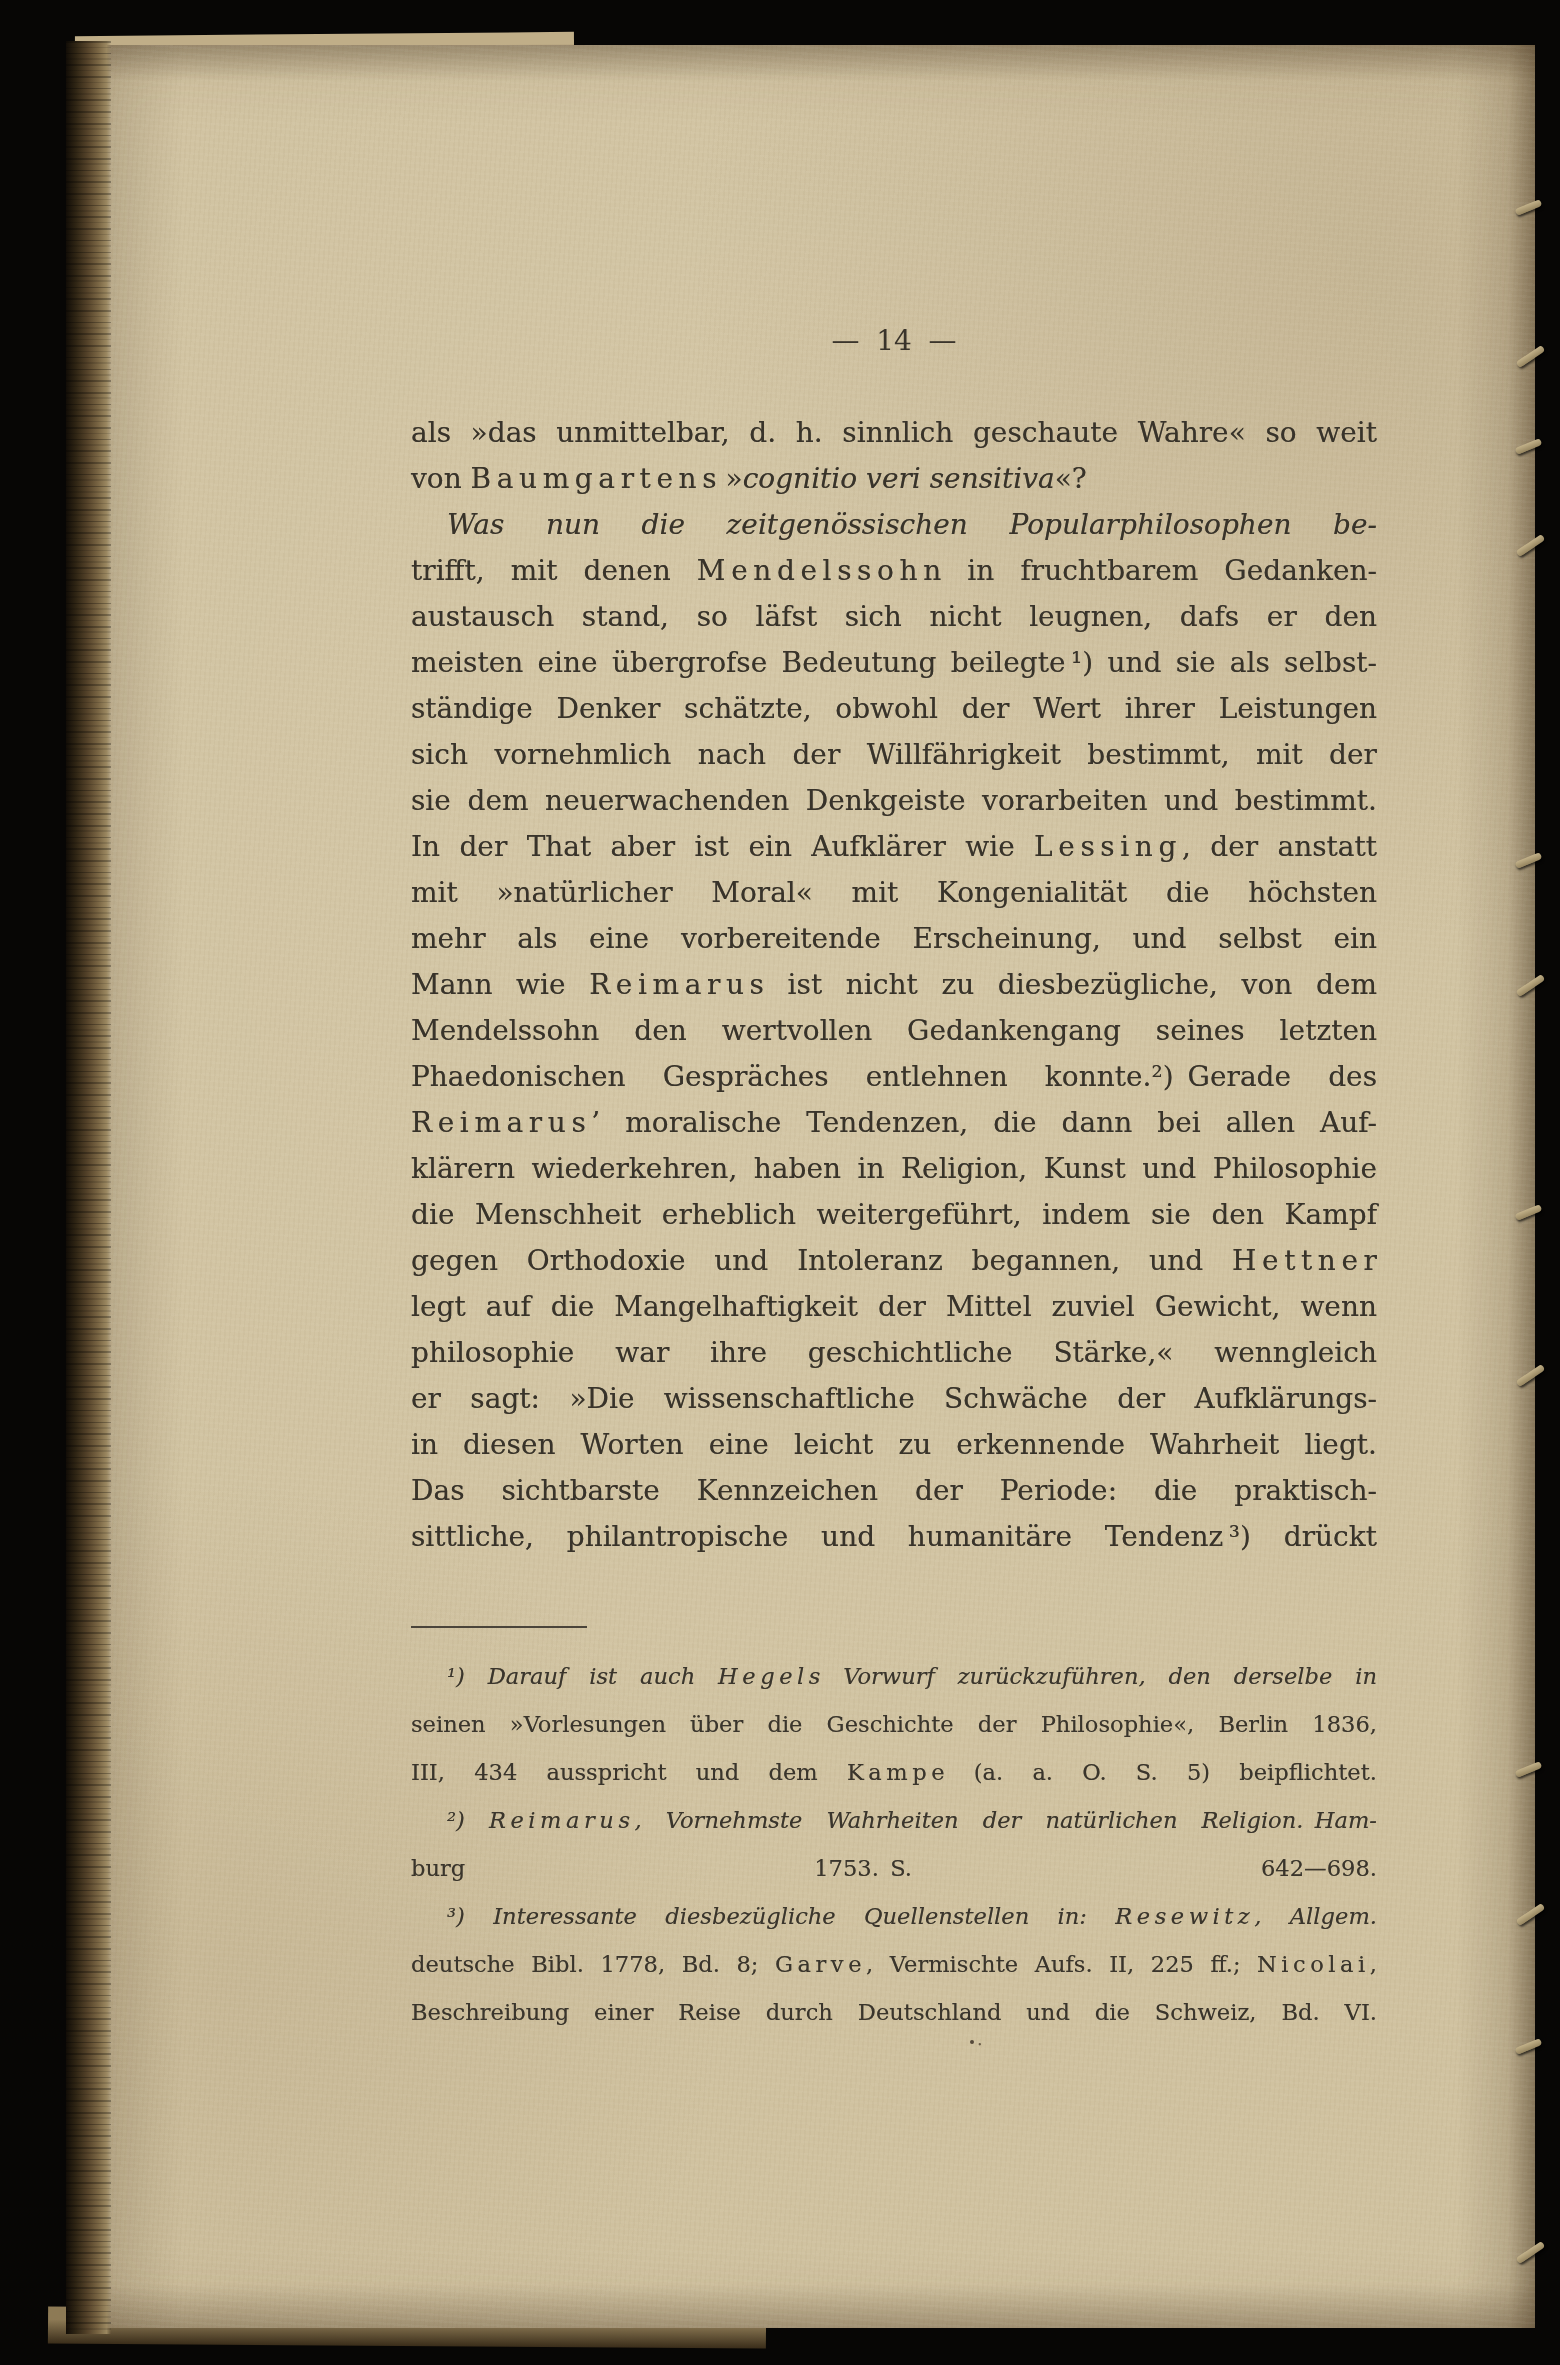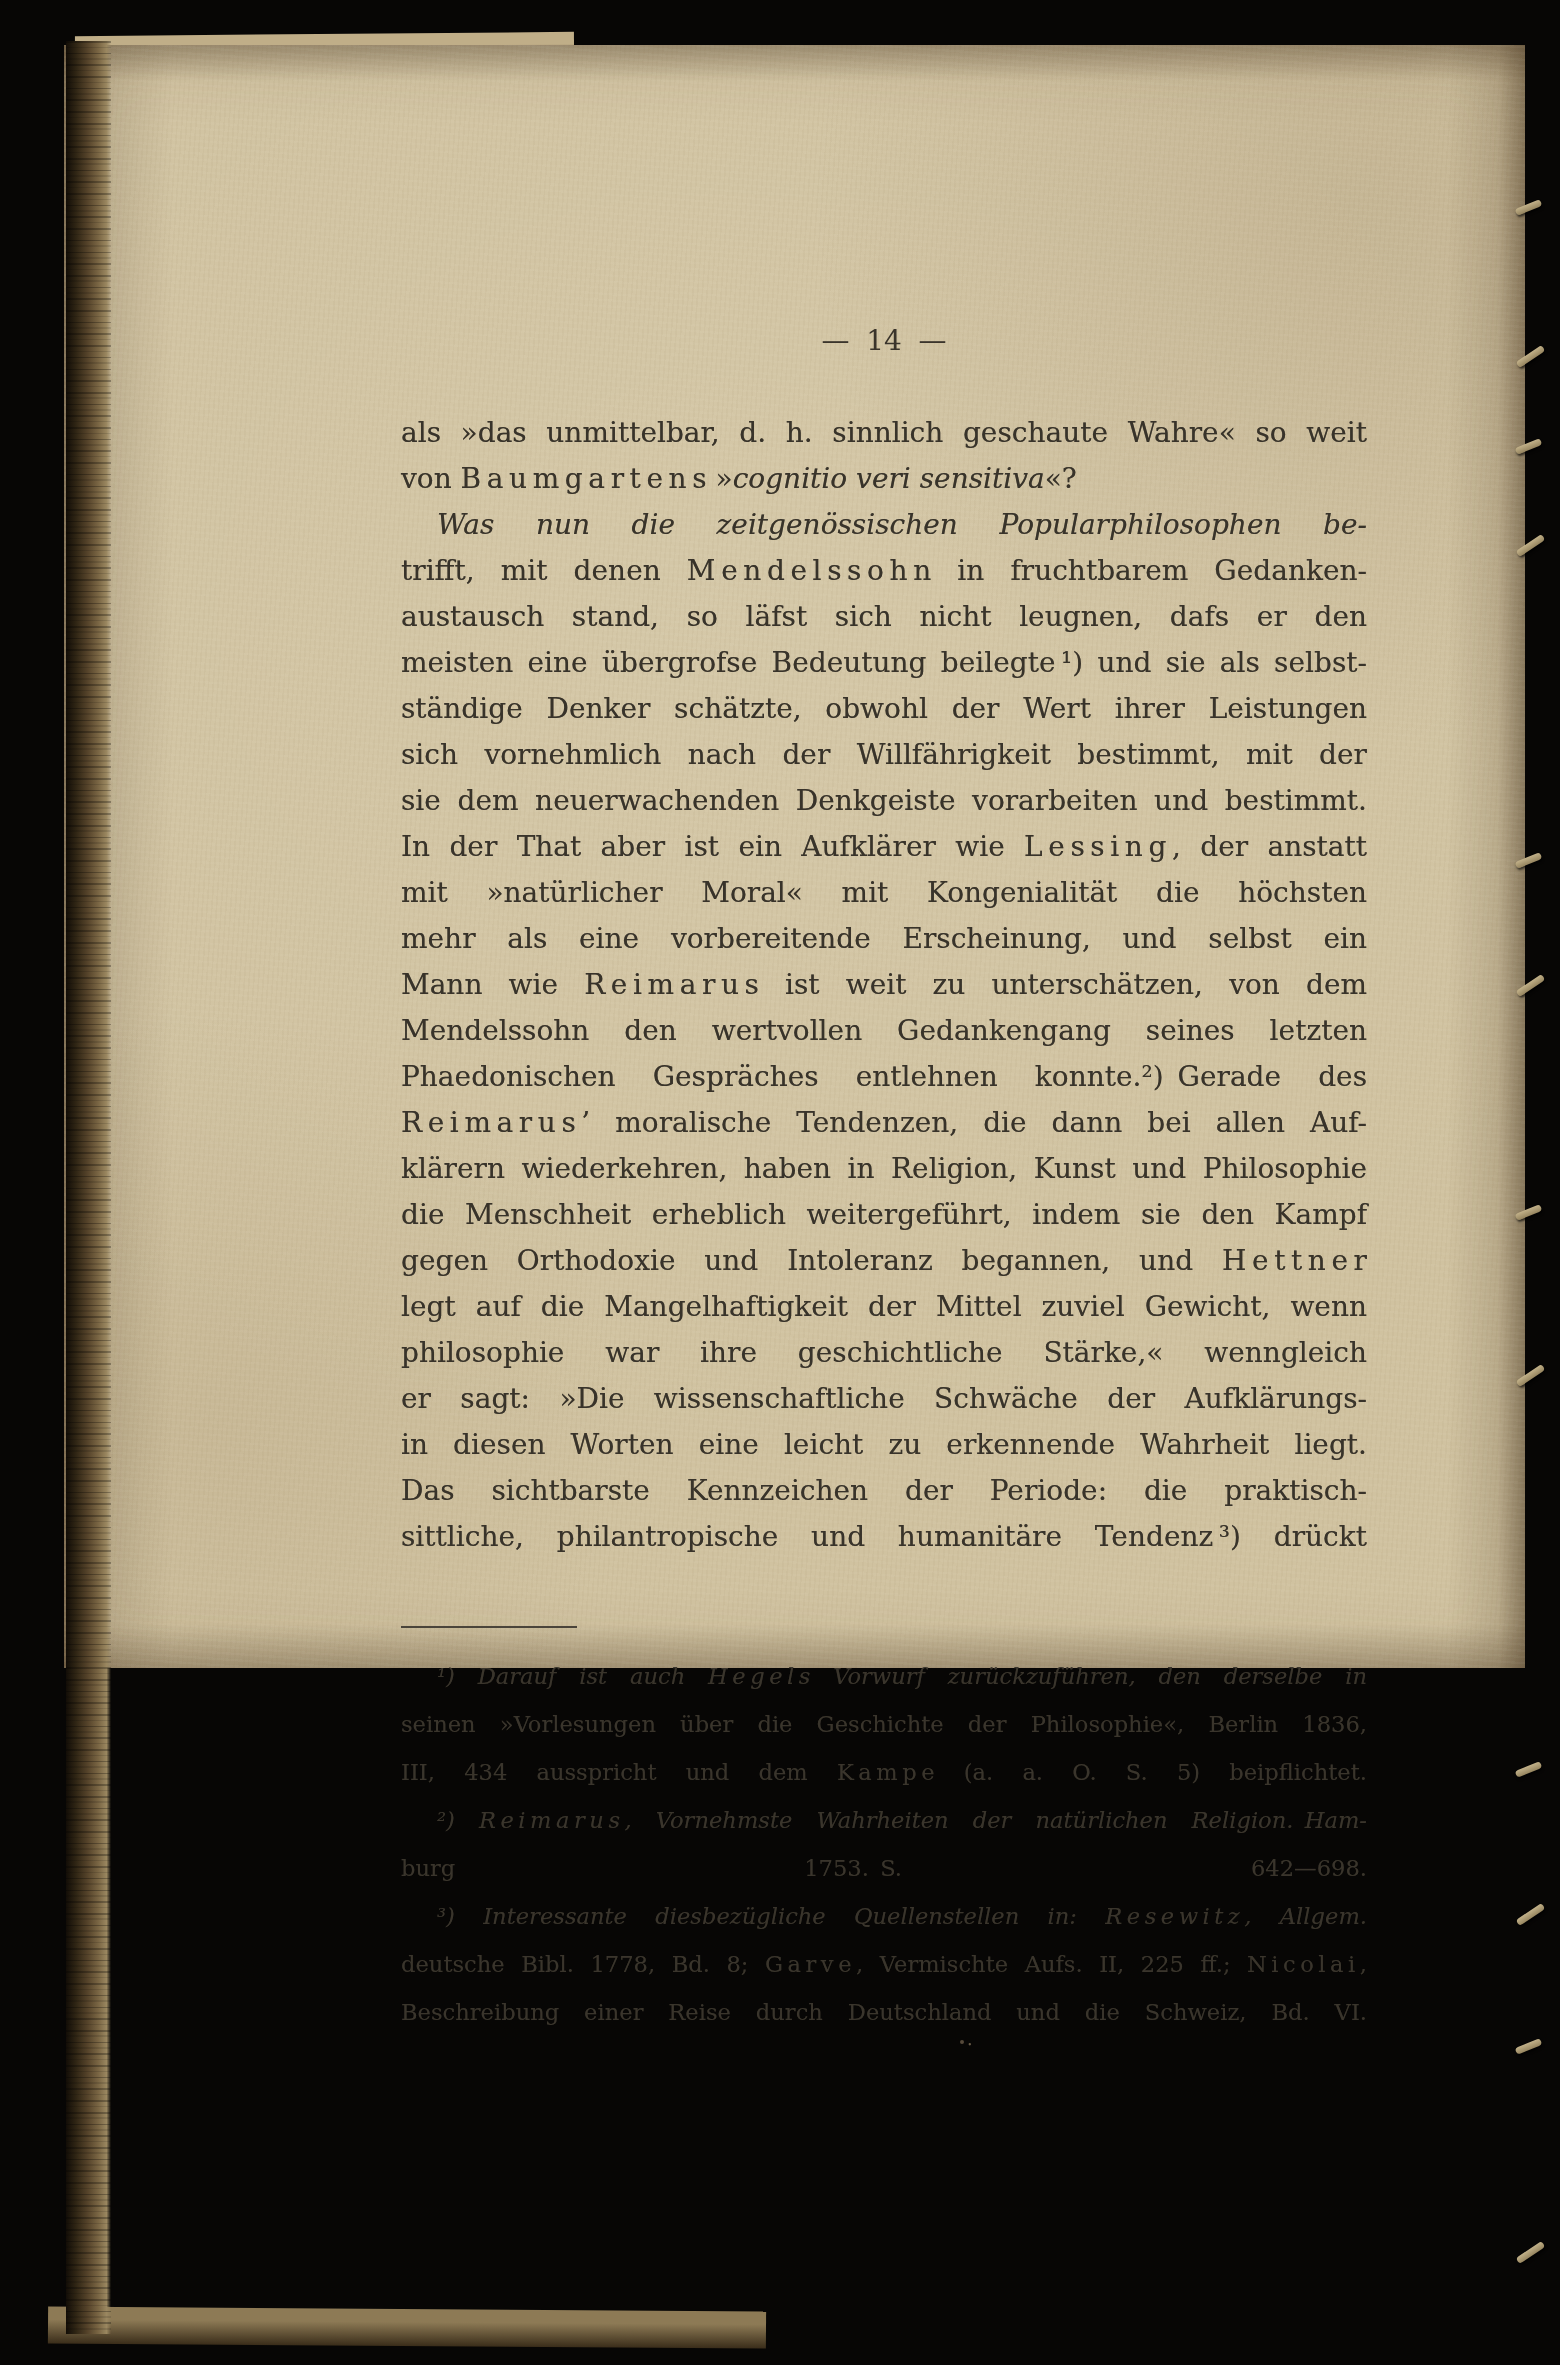--- a/index.html
+++ b/index.html
@@ -3,21 +3,21 @@
 <meta charset="utf-8">
 <style>
   html,body{margin:0;padding:0;}
   body{
     width:1561px;height:2366px;position:relative;overflow:hidden;
     background:#070605;
     font-family:"DejaVu Serif", serif;
   }
   
   .page{
-    position:absolute;left:64px;top:45px;width:1461px;height:1623px;z-index:1;
+    position:absolute;left:74px;top:45px;width:1461px;height:2283px;z-index:1;
     background:
       radial-gradient(120% 90% at 45% 35%, rgba(255,250,235,0.10), rgba(0,0,0,0) 60%),
       radial-gradient(circle at 88% 10%, rgba(90,60,30,0.10), rgba(0,0,0,0) 28%),
       radial-gradient(circle at 10% 85%, rgba(100,70,35,0.08), rgba(0,0,0,0) 22%),
       linear-gradient(to right, rgba(60,42,20,0.50) 0px, rgba(60,42,20,0.14) 37px, rgba(0,0,0,0) 109px),
       linear-gradient(to left, rgba(50,35,16,0.42) 0px, rgba(50,35,16,0.12) 26.5px, rgba(0,0,0,0) 78px),
       linear-gradient(to bottom, rgba(40,25,10,0.28) 0px, rgba(0,0,0,0) 36px),
       linear-gradient(to top, rgba(40,25,10,0.22) 0px, rgba(0,0,0,0) 44px),
       #d0c2a0;
     box-shadow: inset 0 0 70px rgba(90,65,35,0.25);
@@ -121,21 +121,21 @@
     <div class="ln ind">Was nun die zeitgenössischen Popularphilosophen be-</div>
     <div class="ln">trifft, mit denen M e n d e l s s o h n in fruchtbarem Gedanken-</div>
     <div class="ln">austausch stand, so läfst sich nicht leugnen, dafs er den</div>
     <div class="ln">meisten eine übergrofse Bedeutung beilegte ¹) und sie als selbst-</div>
     <div class="ln">ständige Denker schätzte, obwohl der Wert ihrer Leistungen</div>
     <div class="ln">sich vornehmlich nach der Willfährigkeit bestimmt, mit der</div>
     <div class="ln">sie dem neuerwachenden Denkgeiste vorarbeiten und bestimmt.</div>
     <div class="ln">In der That aber ist ein Aufklärer wie L e s s i n g , der anstatt</div>
     <div class="ln">mit »natürlicher Moral« mit Kongenialität die höchsten</div>
     <div class="ln">mehr als eine vorbereitende Erscheinung, und selbst ein</div>
-    <div class="ln">Mann wie R e i m a r u s ist weit zu unterschätzen, von dem</div>
+    <div class="ln">Mann wie R e i m a r u s ist nicht zu diesbezügliche, von dem</div>
     <div class="ln">Mendelssohn den wertvollen Gedankengang seines letzten</div>
     <div class="ln">Phaedonischen Gespräches entlehnen konnte.²) Gerade des</div>
     <div class="ln">R e i m a r u s ’ moralische Tendenzen, die dann bei allen Auf-</div>
     <div class="ln">klärern wiederkehren, haben in Religion, Kunst und Philosophie</div>
     <div class="ln">die Menschheit erheblich weitergeführt, indem sie den Kampf</div>
     <div class="ln">gegen Orthodoxie und Intoleranz begannen, und H e t t n e r</div>
     <div class="ln">legt auf die Mangelhaftigkeit der Mittel zuviel Gewicht, wenn</div>
     <div class="ln">philosophie war ihre geschichtliche Stärke,« wenngleich</div>
     <div class="ln">er sagt: »Die wissenschaftliche Schwäche der Aufklärungs-</div>
     <div class="ln">in diesen Worten eine leicht zu erkennende Wahrheit liegt.</div>

